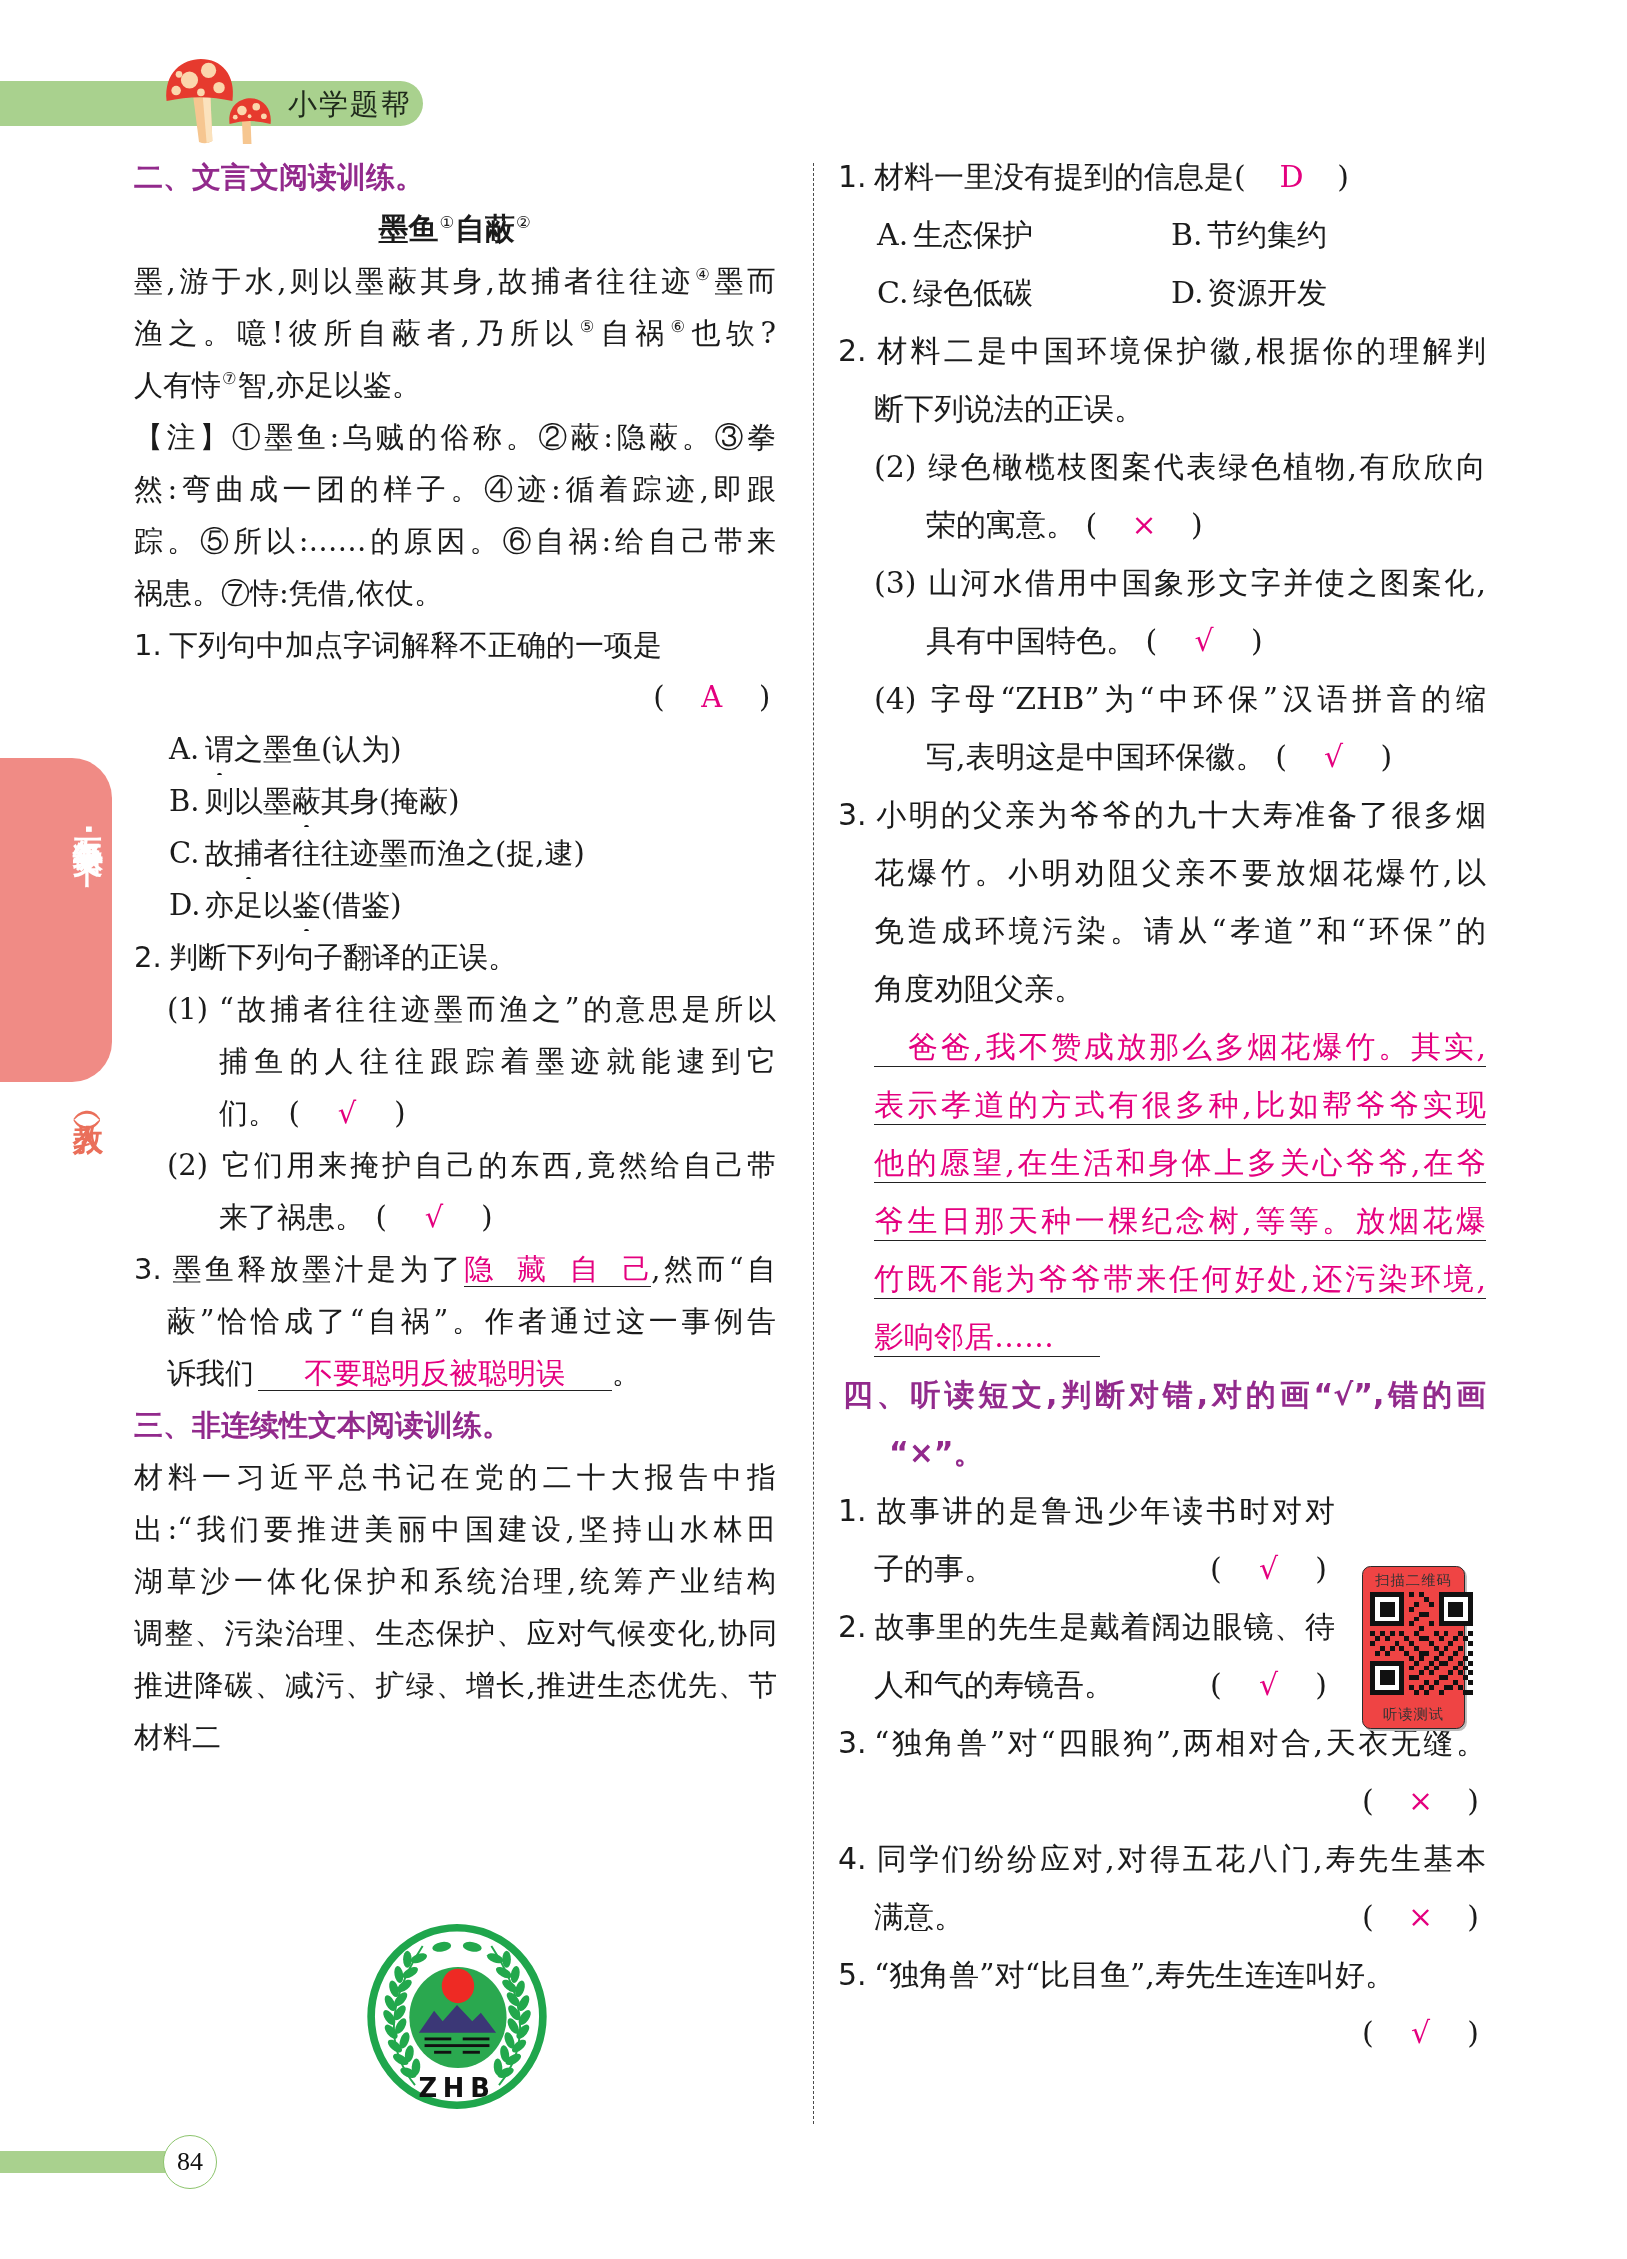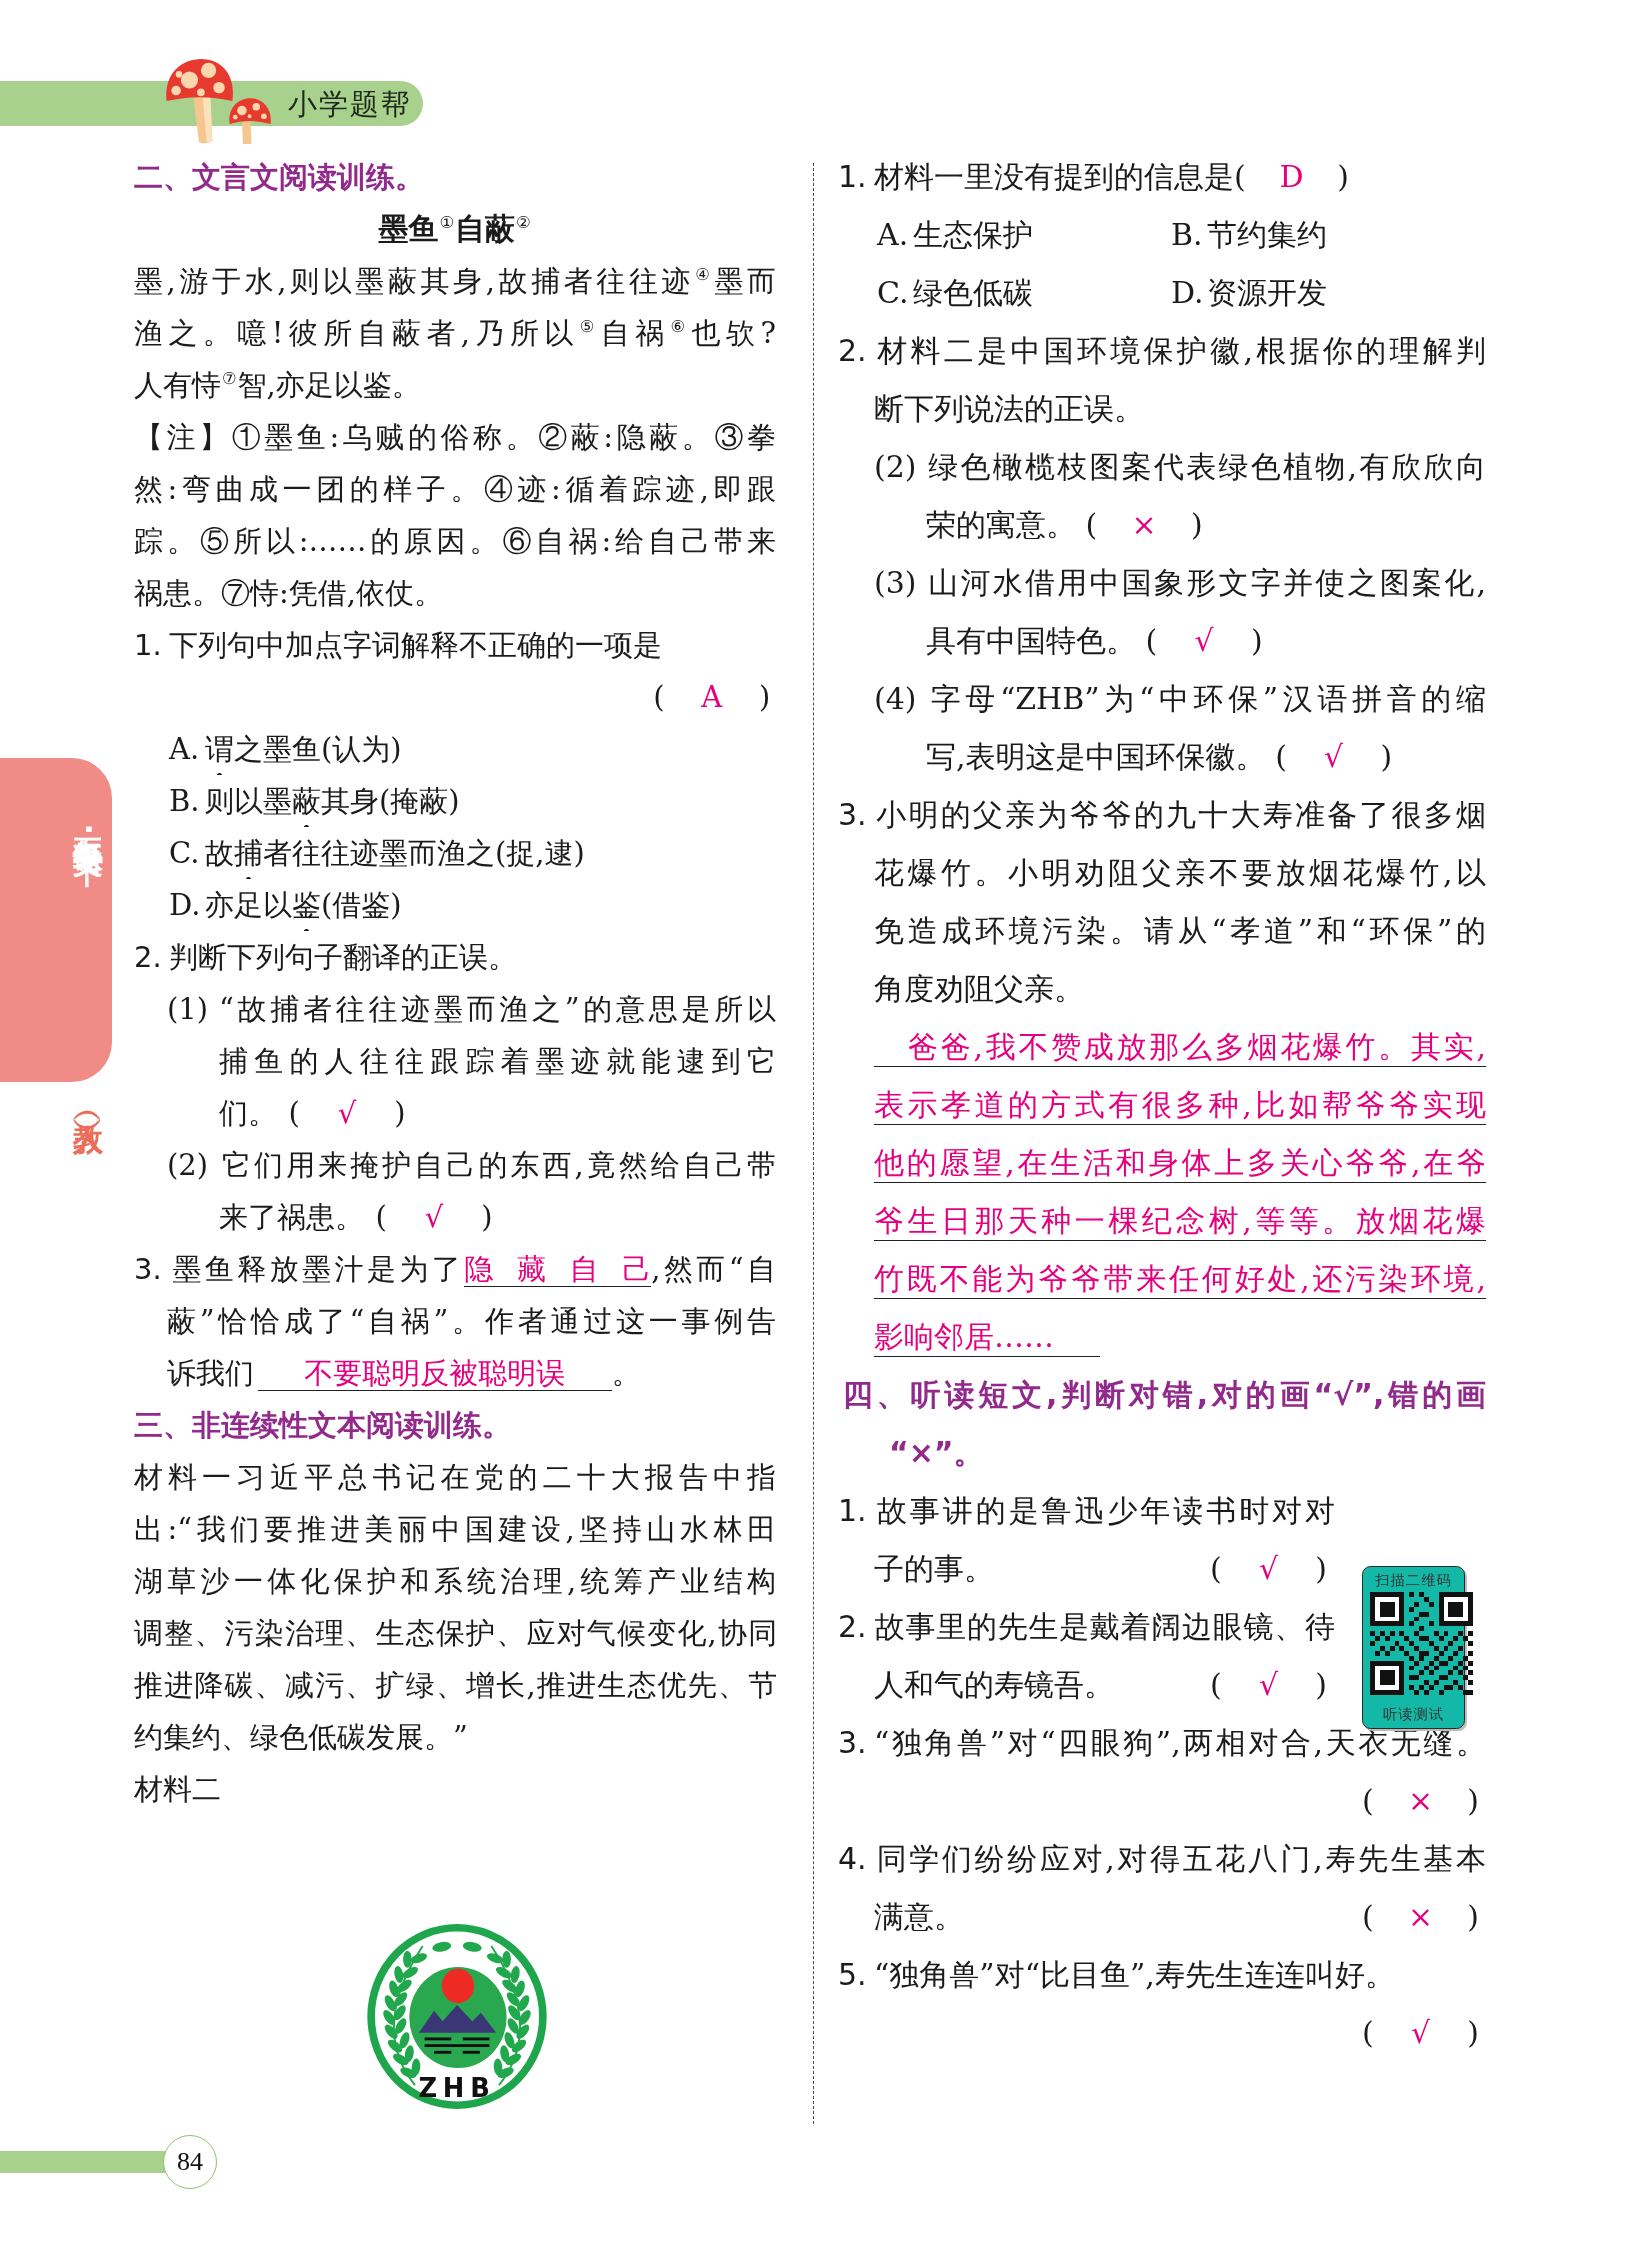--- a/index.html
+++ b/index.html
@@ -43,21 +43,21 @@
   .pg::after{content:")";position:absolute;right:0;color:#1b1b1b}
   .pg-abs{position:absolute;top:0}
   .blank{display:inline-block;border-bottom:1.4px solid #222;text-align:center;line-height:32.5px;color:var(--ans);vertical-align:baseline}
   .al{padding-left:36px;color:var(--ans)}
   .al::after{content:"";position:absolute;left:36px;right:0;top:48px;border-top:1.4px solid #222}
   .al.first{text-indent:34px}
   .al.last::after{right:auto;width:226px}
 
   
   .logo{position:absolute;left:365px;top:1923px}
-  .qr-box{position:absolute;left:1362px;top:1566px;width:103px;height:163px;border:1.9px solid #2b2b2b;border-radius:8.6px;background:#14b8a6;box-shadow:1.9px 1.9px 0 #bbb}
+  .qr-box{position:absolute;left:1362px;top:1566px;width:103px;height:163px;border:1.9px solid #2b2b2b;border-radius:8.6px;background:#ef4444;box-shadow:1.9px 1.9px 0 #bbb}
   .qr-top,.qr-bottom{position:absolute;left:0;width:100%;text-align:center;font-size:14.3px;color:#333;letter-spacing:1px}
   .qr-top{top:3.8px}
   .qr-bottom{bottom:3.8px}
   .qr-code{position:absolute;left:6.7px;top:25px}
   .pgbar{position:absolute;left:0;top:2151px;width:172px;height:22px;background:var(--green)}
   .pgnum{position:absolute;left:163px;top:2135px;width:54px;height:54px;border:1.9px solid #8cc46c;border-radius:50%;background:#fff;text-align:center;line-height:51px;font-family:Liberation Serif, serif;font-size:26px;color:#111}
 </style>
 </head>
 <body>
 
@@ -119,21 +119,20 @@
   <div class="ln j"><span class="num">3.</span><span>墨鱼释放墨汁是为了</span><span class="blank" style="width:187px">隐藏自己</span><span>,然而“自</span></div>
   <div class="ln j" style="padding-left:33px">蔽”恰恰成了“自祸”。作者通过这一事例告</div>
   <div class="ln" style="padding-left:33px"><span>诉我们</span><span class="blank" style="width:354px;margin-left:3.8px">不要聪明反被聪明误</span><span>。</span></div>
 
   <div class="ln h">三、非连续性文本阅读训练。</div>
   <div class="ln j"><span style="">材料一</span><span>习近平总书记在党的二十大报告中指</span></div>
   <div class="ln j">出:“我们要推进美丽中国建设,坚持山水林田</div>
   <div class="ln j">湖草沙一体化保护和系统治理,统筹产业结构</div>
   <div class="ln j tight">调整、污染治理、生态保护、应对气候变化,协同</div>
   <div class="ln j tight">推进降碳、减污、扩绿、增长,推进生态优先、节</div>
-  <div class="ln">约集约、绿色低碳发展。”</div>
   <div class="ln">材料二</div>
 </div>
 
 <svg class="logo" width="184" height="187" viewBox="0 0 192 196">
   <ellipse cx="96" cy="98" rx="90" ry="93" fill="#fff" stroke="#1fa64c" stroke-width="8"></ellipse>
   <path d="M52,170 Q4,110 60,24" fill="none" stroke="#22a84c" stroke-width="2"></path>
   <path d="M140,170 Q188,110 132,24" fill="none" stroke="#22a84c" stroke-width="2"></path>
   <g fill="#22a84c">
     <ellipse cx="45" cy="157" rx="9" ry="4.5" transform="rotate(-156 45 157)"></ellipse>
     <ellipse cx="53" cy="151" rx="9" ry="4.5" transform="rotate(-86 53 151)"></ellipse>

